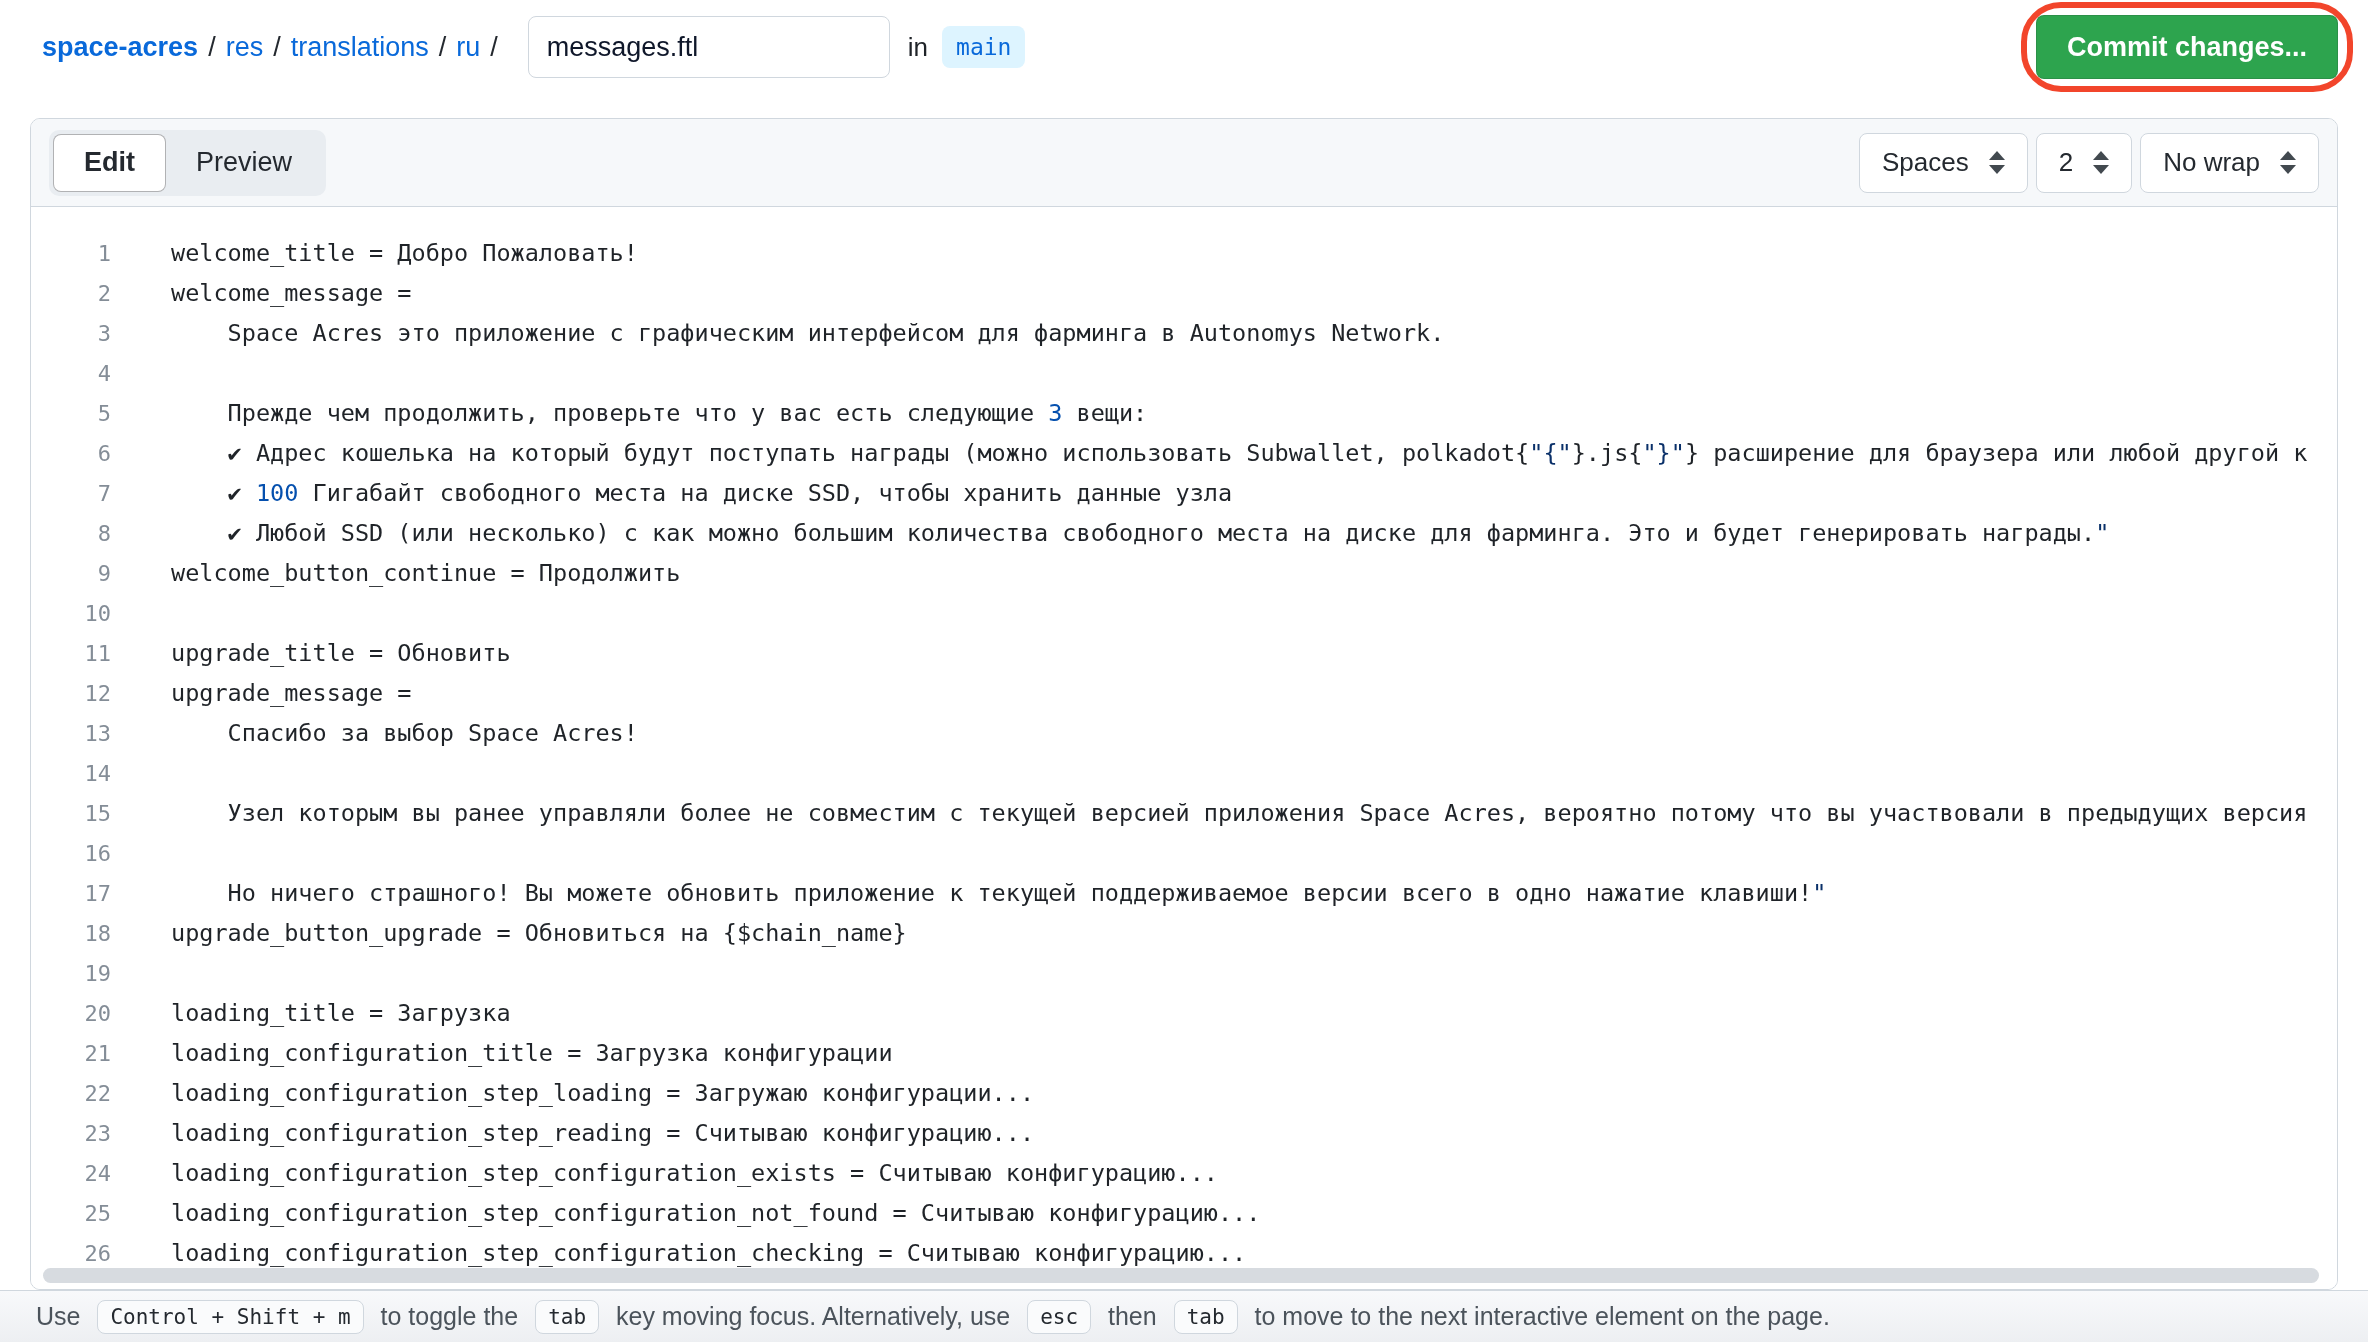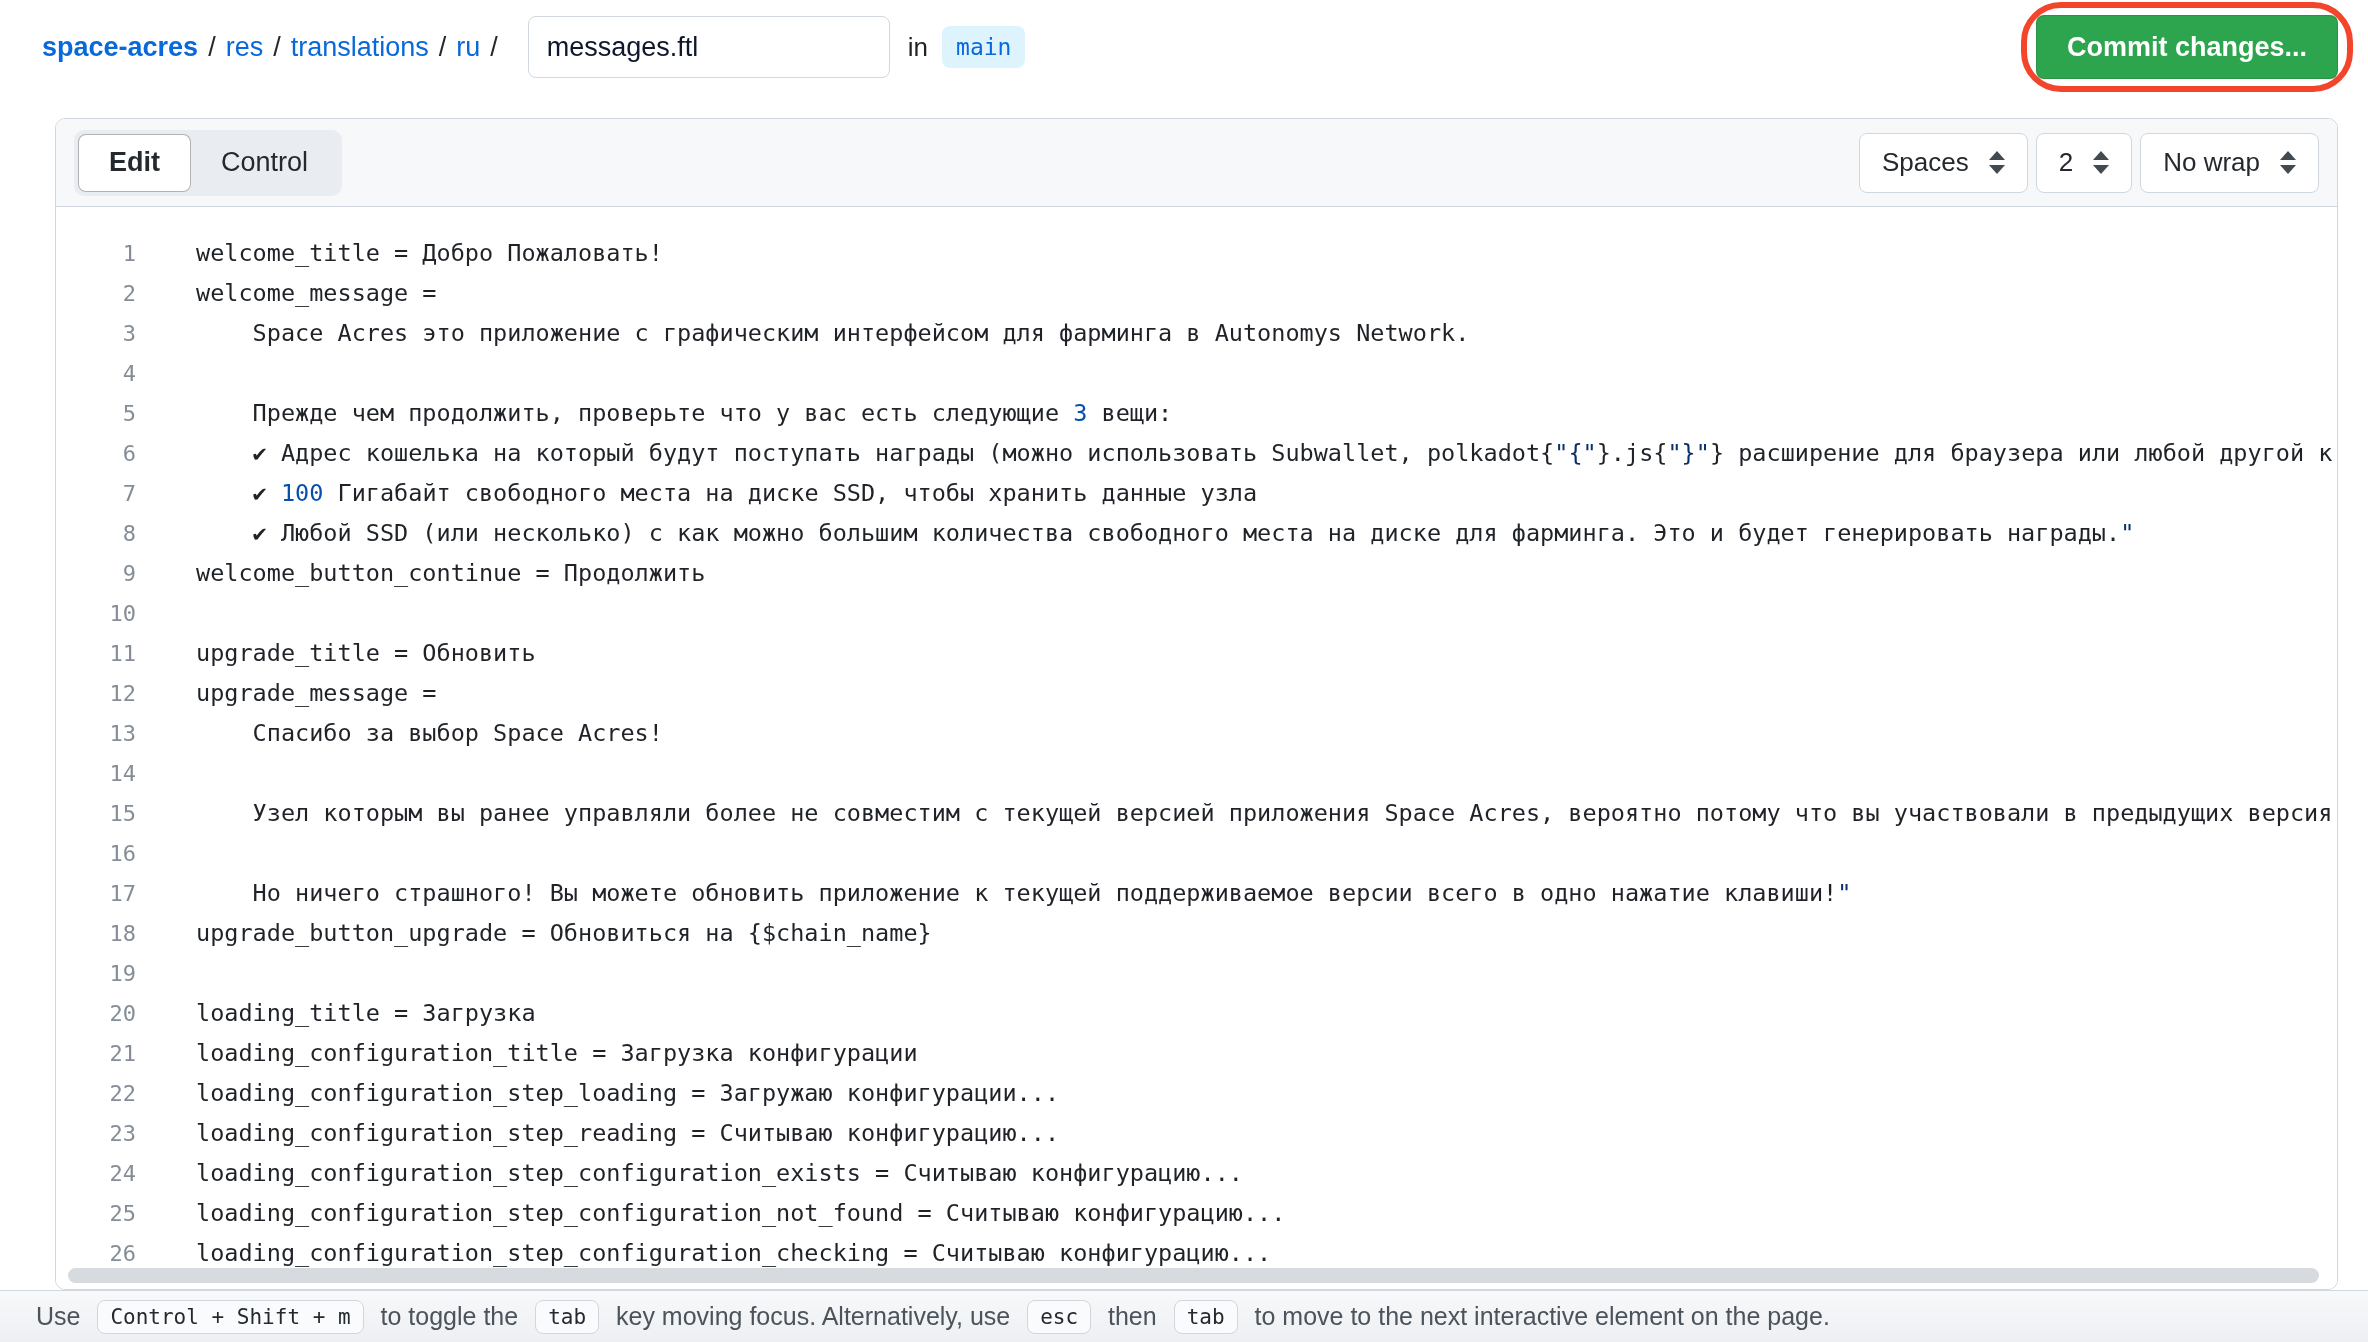--- a/index.html
+++ b/index.html
@@ -37,21 +37,21 @@
   .btn-primary  { background:#2da44e; color:#ffffff; border:1px solid rgba(31,35,40,0.15); }
   .commit-wrap { position:relative; }
   .annotation-ring {
     position:absolute; top:-13px; bottom:-13px; left:-15px; right:-15px;
     border:6px solid #f2452b; border-radius:40px; pointer-events:none;
   }
   
   .editor-panel {
     position:absolute; top:118px; left:30px; right:30px; bottom:52px;
     border:1px solid #d0d7de; border-radius:10px; background:#ffffff;
-    display:flex; flex-direction:column; overflow:hidden;margin-left:25px;
+    display:flex; flex-direction:column; overflow:hidden;
   }
   .editor-toolbar {
     height:88px; background:#f6f8fa; border-bottom:1px solid #d0d7de;
     display:flex; align-items:center; padding:0 18px; flex:0 0 auto;
   }
   .segmented { background:#e9edf1; border-radius:10px; padding:4px; display:flex; align-items:center; }
   .tab {
     height:58px; display:flex; align-items:center; padding:0 30px;
     font-size:27px; border-radius:8px; border:none; background:transparent;
     color:#24292f; cursor:pointer; font-family:"Liberation Sans", sans-serif;
@@ -121,21 +121,21 @@
       <button class="btn btn-primary">Commit changes...</button>
       <span class="annotation-ring"></span>
     </span>
   </div>
 </div>
 
 <div class="editor-panel">
   <div class="editor-toolbar">
     <div class="segmented">
         <button class="tab active">Edit</button>
-        <button class="tab">Control</button>
+        <button class="tab">Preview</button>
       </div>
     <div class="toolbar-selects">
         <button class="select-btn">
           <span>Spaces</span>
           <span class="updown">
             <span class="up"></span>
             <span class="dn"></span>
           </span>
         </button>
         <button class="select-btn">

